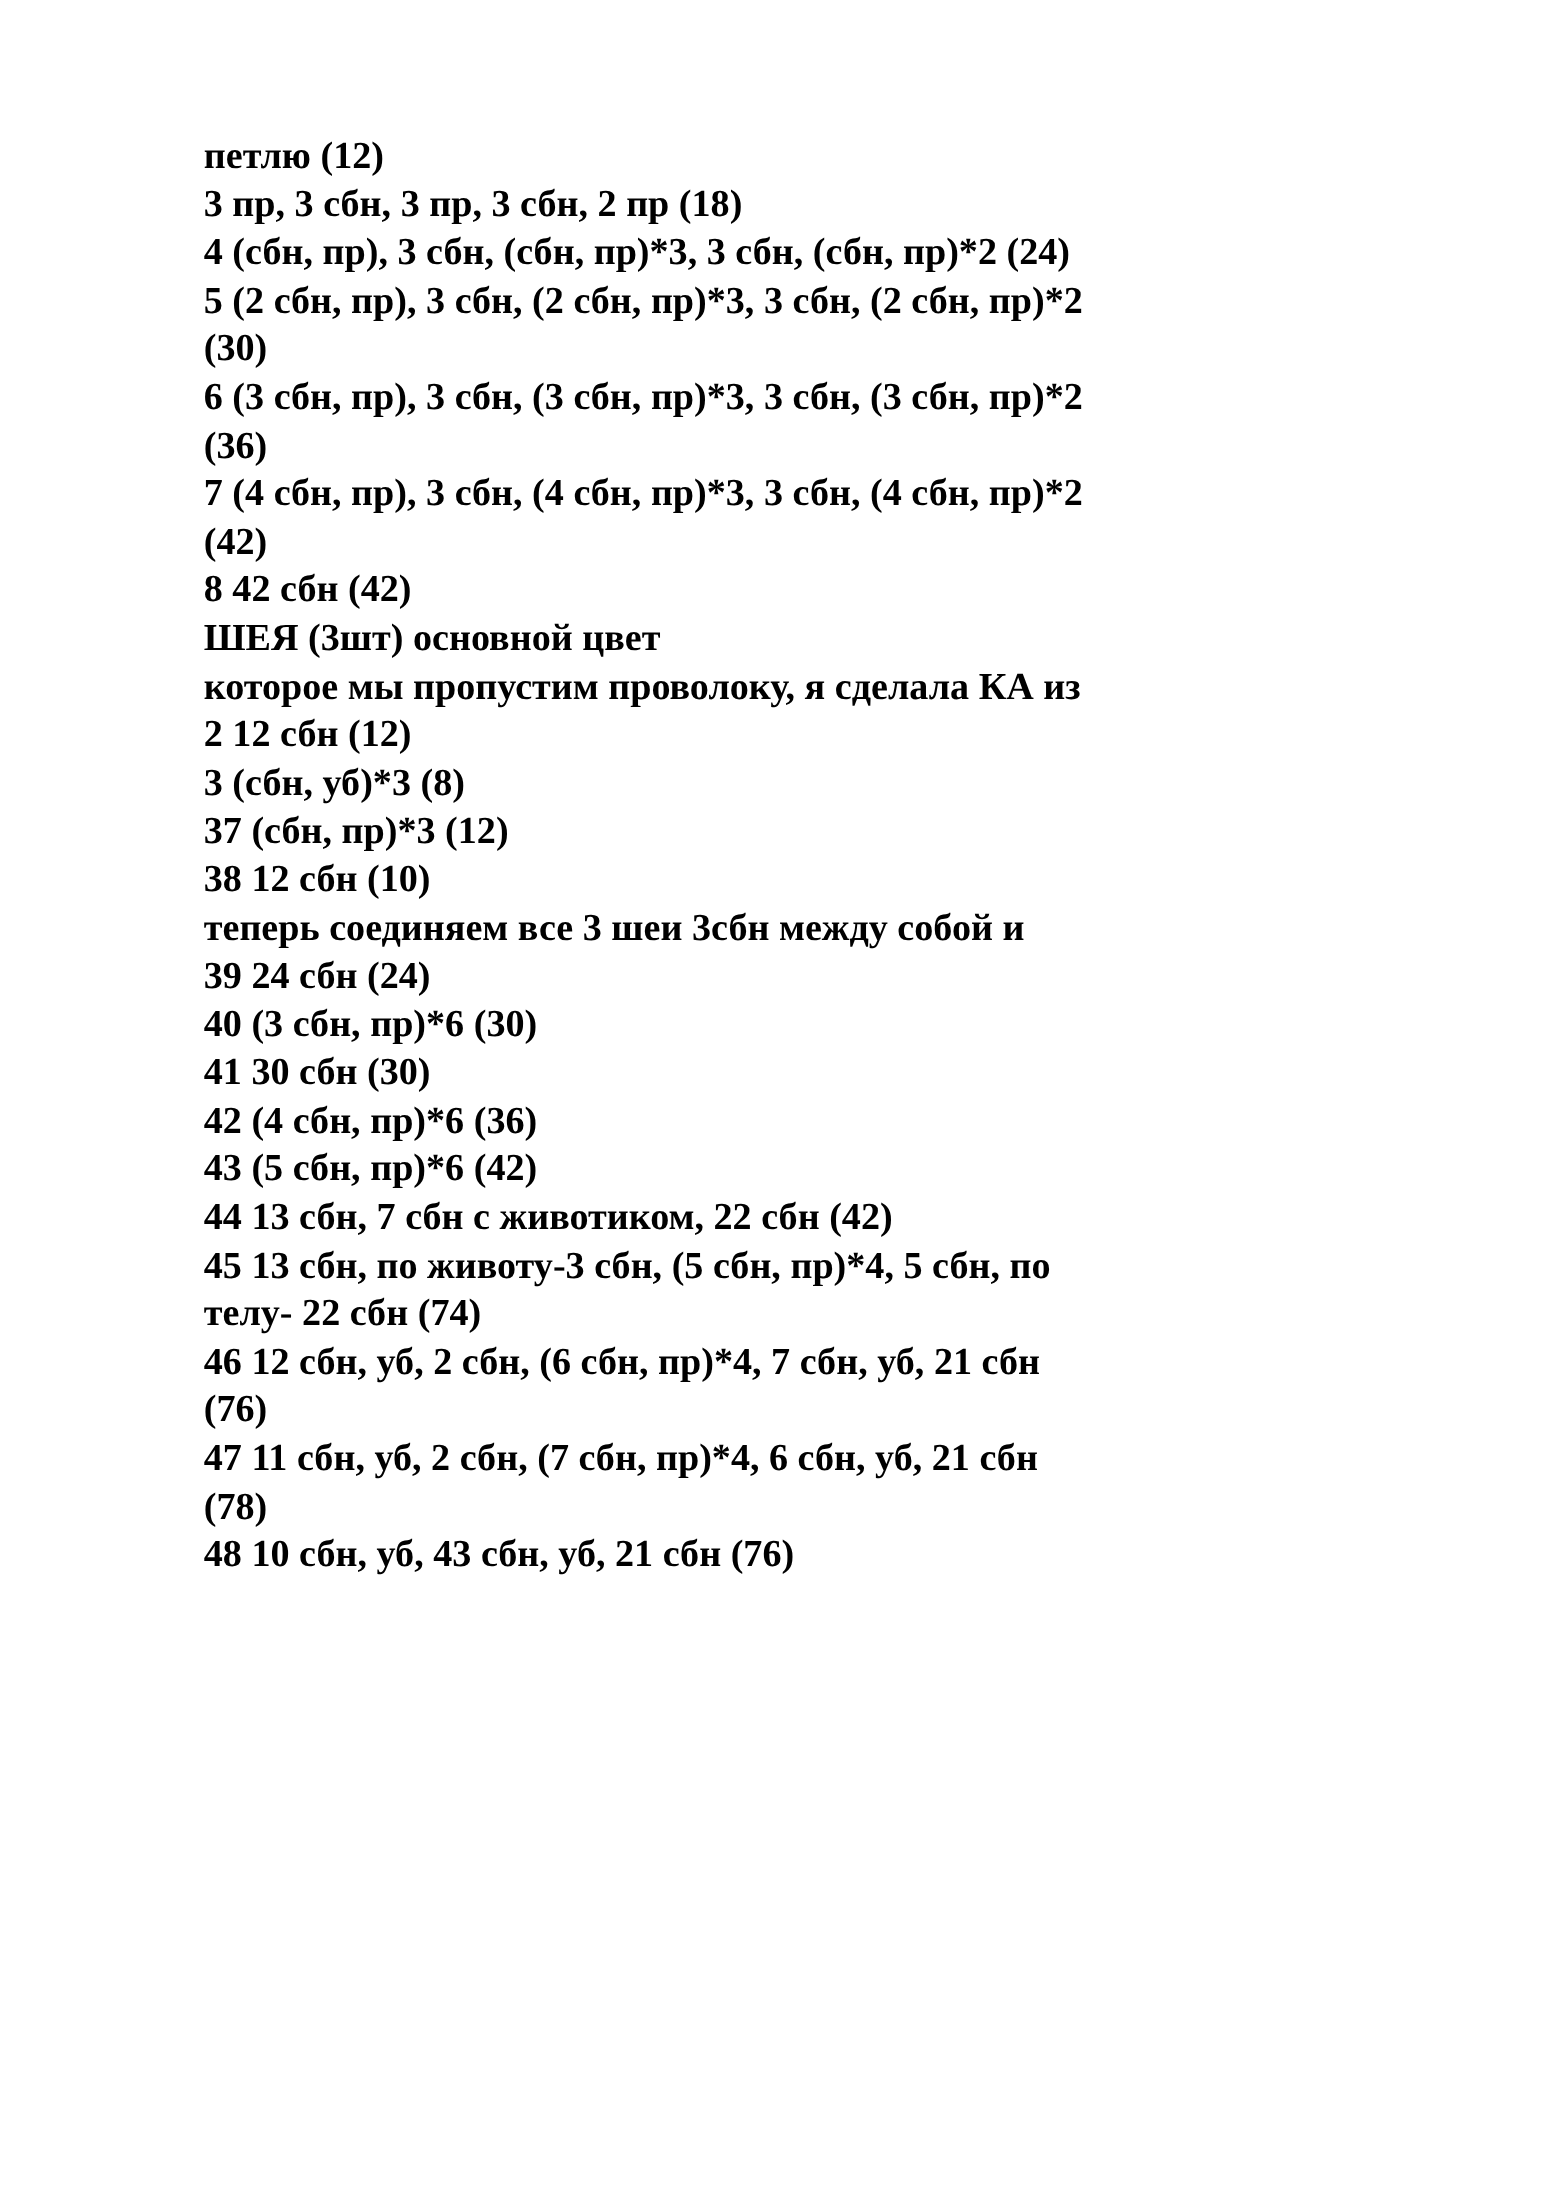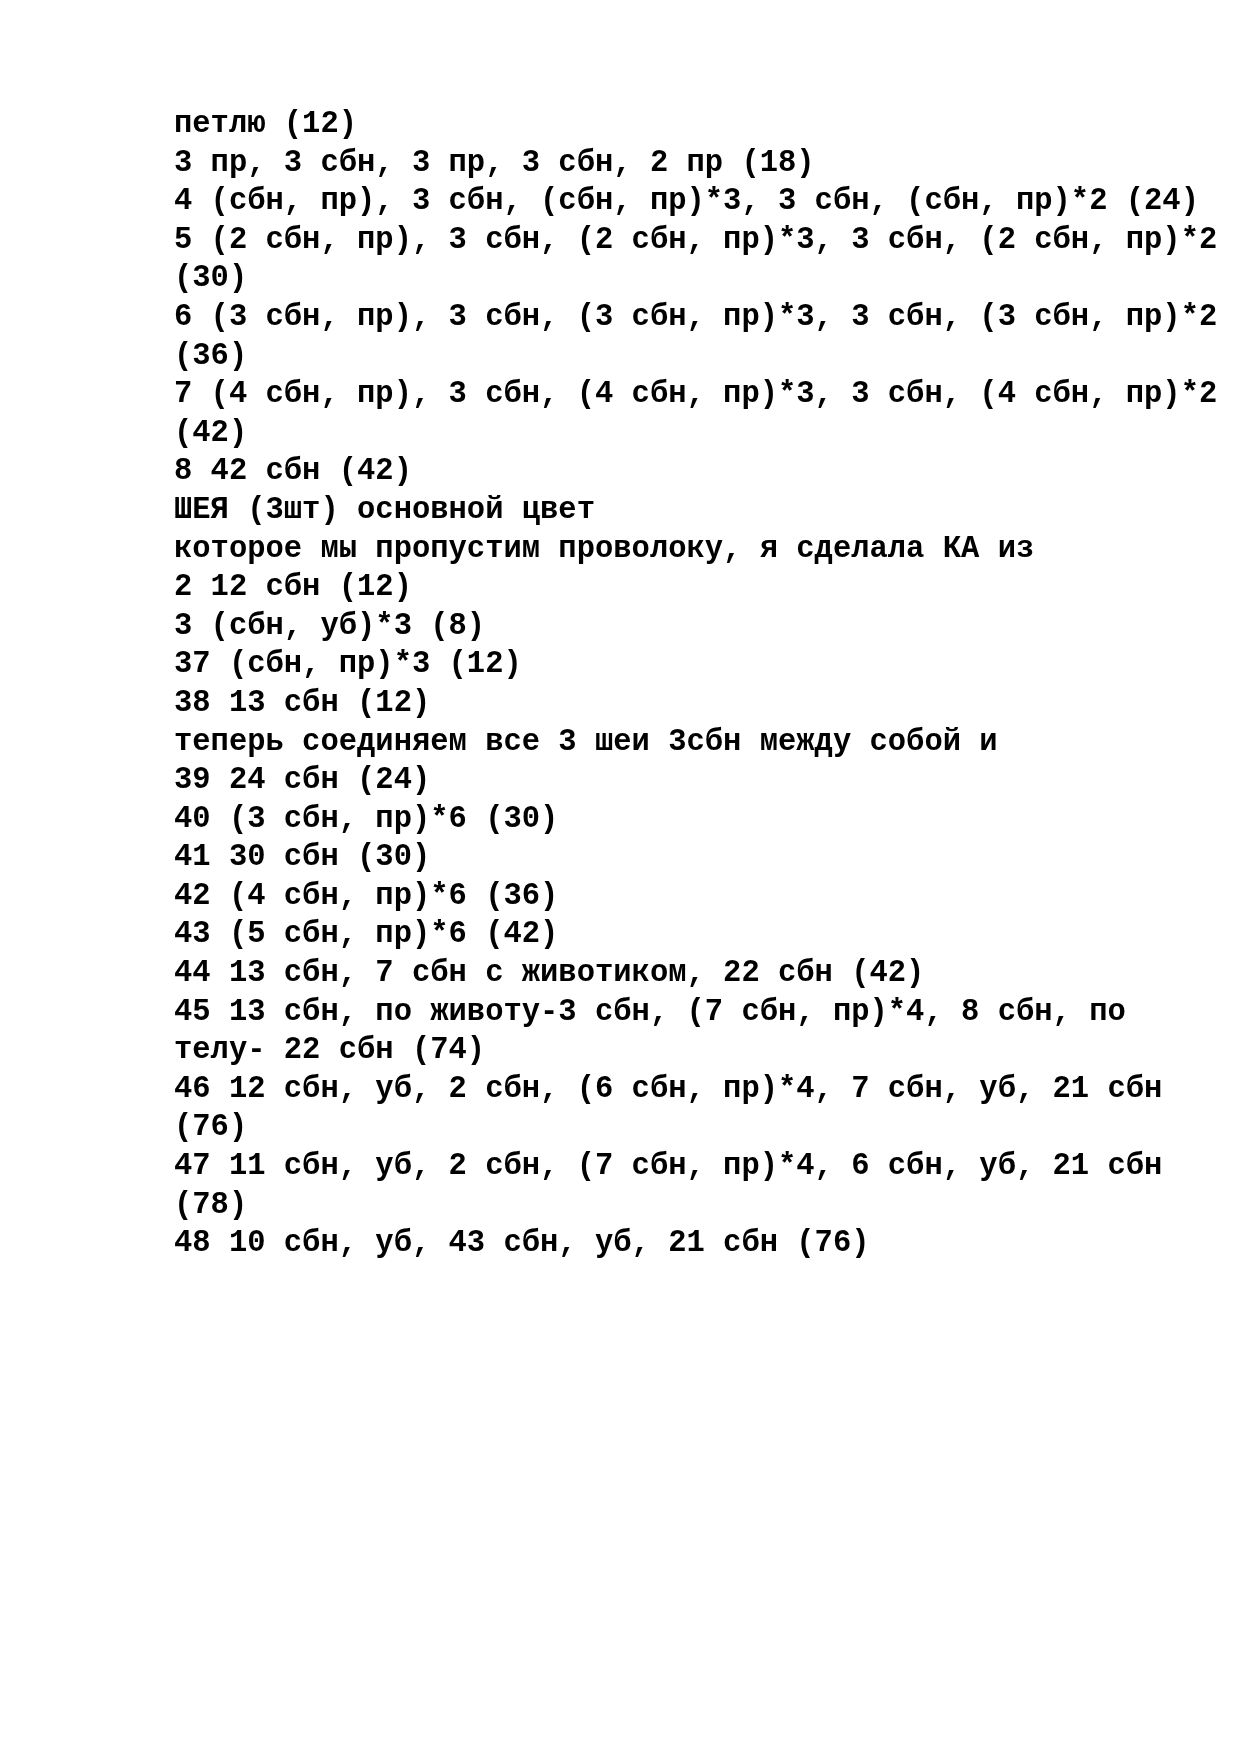--- a/index.html
+++ b/index.html
@@ -8,24 +8,24 @@
     background: #ffffff;
   }
   body {
     width: 1241px;
     height: 1754px;
     position: relative;
     overflow: hidden;
   }
   .page {
     position: absolute;
-    left: 174px;
+    left: 163px;
     top: 105px;
     width: 960px;
-    font-family: Liberation Mono, monospace;
+    font-family: Liberation Serif, serif;
     font-weight: bold;
     font-size: 30.5px;
     line-height: 38.6px;
     color: #000000;
     letter-spacing: 0px;
   }
   .line {
     white-space: nowrap;
     display: block;
     margin: 0;
@@ -43,28 +43,28 @@
   <p class="line">6 (3 сбн, пр), 3 сбн, (3 сбн, пр)*3, 3 сбн, (3 сбн, пр)*2</p>
   <p class="line">(36)</p>
   <p class="line">7 (4 сбн, пр), 3 сбн, (4 сбн, пр)*3, 3 сбн, (4 сбн, пр)*2</p>
   <p class="line">(42)</p>
   <p class="line">8 42 сбн (42)</p>
   <p class="line">ШЕЯ (3шт) основной цвет</p>
   <p class="line">которое мы пропустим проволоку, я сделала КА из</p>
   <p class="line">2 12 сбн (12)</p>
   <p class="line">3 (сбн, уб)*3 (8)</p>
   <p class="line">37 (сбн, пр)*3 (12)</p>
-  <p class="line">38 13 сбн (12)</p>
+  <p class="line">38 12 сбн (10)</p>
   <p class="line">теперь соединяем все 3 шеи 3сбн между собой и</p>
   <p class="line">39 24 сбн (24)</p>
   <p class="line">40 (3 сбн, пр)*6 (30)</p>
   <p class="line">41 30 сбн (30)</p>
   <p class="line">42 (4 сбн, пр)*6 (36)</p>
   <p class="line">43 (5 сбн, пр)*6 (42)</p>
   <p class="line">44 13 сбн, 7 сбн с животиком, 22 сбн (42)</p>
-  <p class="line">45 13 сбн, по животу-3 сбн, (7 сбн, пр)*4, 8 сбн, по</p>
+  <p class="line">45 13 сбн, по животу-3 сбн, (5 сбн, пр)*4, 5 сбн, по</p>
   <p class="line">телу- 22 сбн (74)</p>
   <p class="line">46 12 сбн, уб, 2 сбн, (6 сбн, пр)*4, 7 сбн, уб, 21 сбн</p>
   <p class="line">(76)</p>
   <p class="line">47 11 сбн, уб, 2 сбн, (7 сбн, пр)*4, 6 сбн, уб, 21 сбн</p>
   <p class="line">(78)</p>
   <p class="line">48 10 сбн, уб, 43 сбн, уб, 21 сбн (76)</p>
 </div>
 
 </body></html>

